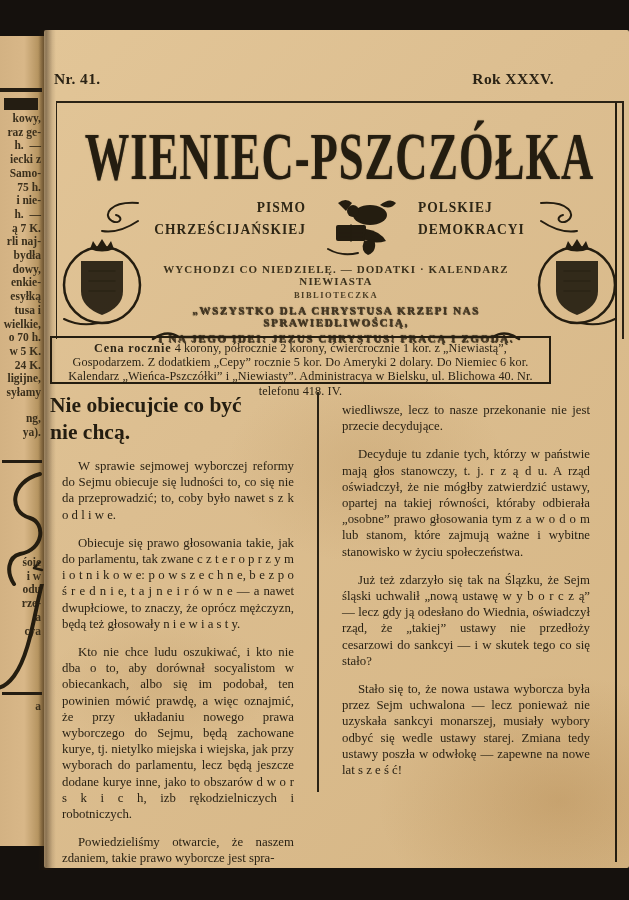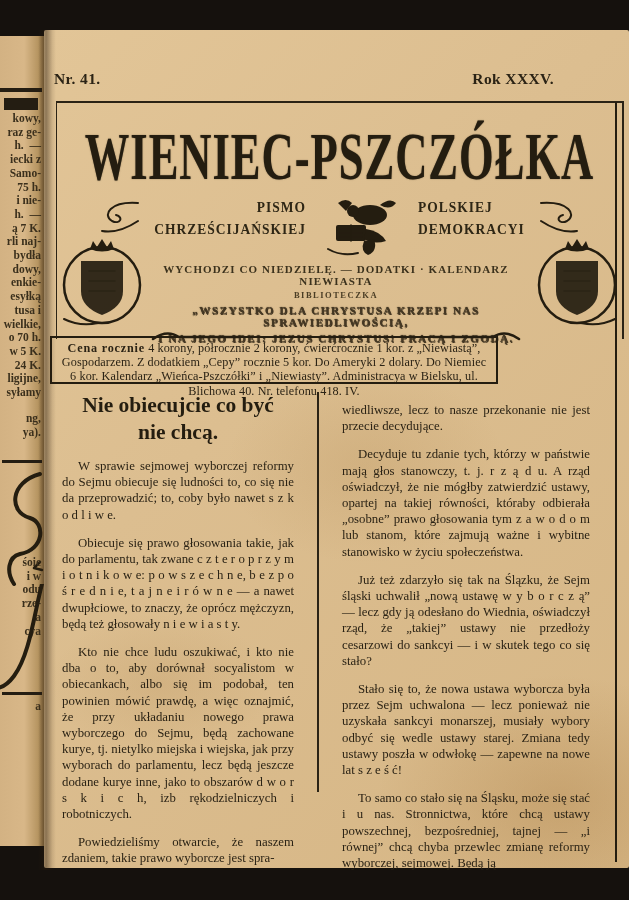--- a/index.html
+++ b/index.html
@@ -70,37 +70,37 @@
   }
   .mast-lines .ln1{font-size:11px;font-weight:bold;letter-spacing:1.1px;color:#3c321d;}
   .mast-lines .ln2{font-size:8.5px;font-weight:bold;letter-spacing:1.5px;margin-top:3px;color:#4a3d24;}
   .smudge{
     font-size:11px;font-weight:bold;letter-spacing:1.6px;margin-top:4px;color:#453824;
     text-shadow:0 0 1.2px #453824,.6px .6px 0 #453824;
   }
   .bottom-swash{position:absolute;left:0;bottom:-8px;width:100%;}
   
   .subs{
-    position:absolute;left:6px;top:306px;width:448px;height:48px;
+    position:absolute;left:6px;top:306px;width:501px;height:48px;
     border:2.5px solid #241d10;box-sizing:border-box;
     padding:3px 8px 2px 8px;
     font-size:12.2px;line-height:14.2px;text-align:center;
     letter-spacing:.1px;
   }
   .subs .lead{font-weight:bold;letter-spacing:.8px;}
   
   .columns{position:absolute;left:6px;top:360px;width:556px;height:418px;}
   .col{position:absolute;top:0;text-align:justify;font-size:12.8px;line-height:16.2px;}
   .col p{margin:12px;text-indent:16px;}
   .col.right p:first-child{text-indent:0;}
   .col.left{left:0;width:256px;}
   .col.right{left:280px;width:272px;}
   .divider{position:absolute;left:267px;top:2px;width:1.5px;height:400px;background:#2b2315;}
   .art-title{
-    text-align:center;font-size:21.5px;font-weight:bold;line-height:27px;
+    font-size:21.5px;font-weight:bold;line-height:27px;
     margin:2px 0 10px 0;color:#241d10;
   }
   
   .frame-right{position:absolute;left:571px;top:72px;width:2px;height:760px;background:#241d10;}
   svg .k{stroke:#241d10;fill:none;stroke-linecap:round;}
 </style>
 </head>
 <body>
 
 <div id="stage">
@@ -222,20 +222,19 @@
             <p>Powiedzieliśmy otwarcie, że naszem zdaniem, takie prawo wyborcze jest spra-</p>
           </div>
       </div>
       <div class="divider"></div>
       <div class="col right">
         <div>
             <p>wiedliwsze, lecz to nasze przekonanie nie jest przecie decydujące.</p>
             <p>Decyduje tu zdanie tych, którzy w państwie mają głos stanowczy, t. j. r z ą d u. A rząd oświadczył, że nie mógłby zatwierdzić ustawy, opartej na takiej równości, któraby odbierała „osobne” prawo głosowania tym z a w o d o m lub stanom, które zajmują ważne i wybitne stanowisko w życiu społeczeństwa.</p>
             <p>Już też zdarzyło się tak na Ślązku, że Sejm śląski uchwalił „nową ustawę w y b o r c z ą” — lecz gdy ją odesłano do Wiednia, oświadczył rząd, że „takiej” ustawy nie przedłoży cesarzowi do sankcyi — i w skutek tego co się stało?</p>
             <p>Stało się to, że nowa ustawa wyborcza była przez Sejm uchwalona — lecz ponieważ nie uzyskała sankcyi monarszej, musiały wybory odbyć się wedle ustawy starej. Zmiana tedy ustawy poszła w odwłokę — zapewne na nowe lat s z e ś ć!</p>
-            <p>To samo co stało się na Śląsku, może się stać i u nas.  Stronnictwa, które chcą ustawy powszechnej, bezpośredniej, tajnej — „i równej” chcą chyba przewlec zmianę reformy wyborczej, sejmowej.  Będą ją</p>
           </div>
       </div>
     </div>
 
     <div class="frame-right"></div>
   </div>
 </div>
 
 </body></html>

